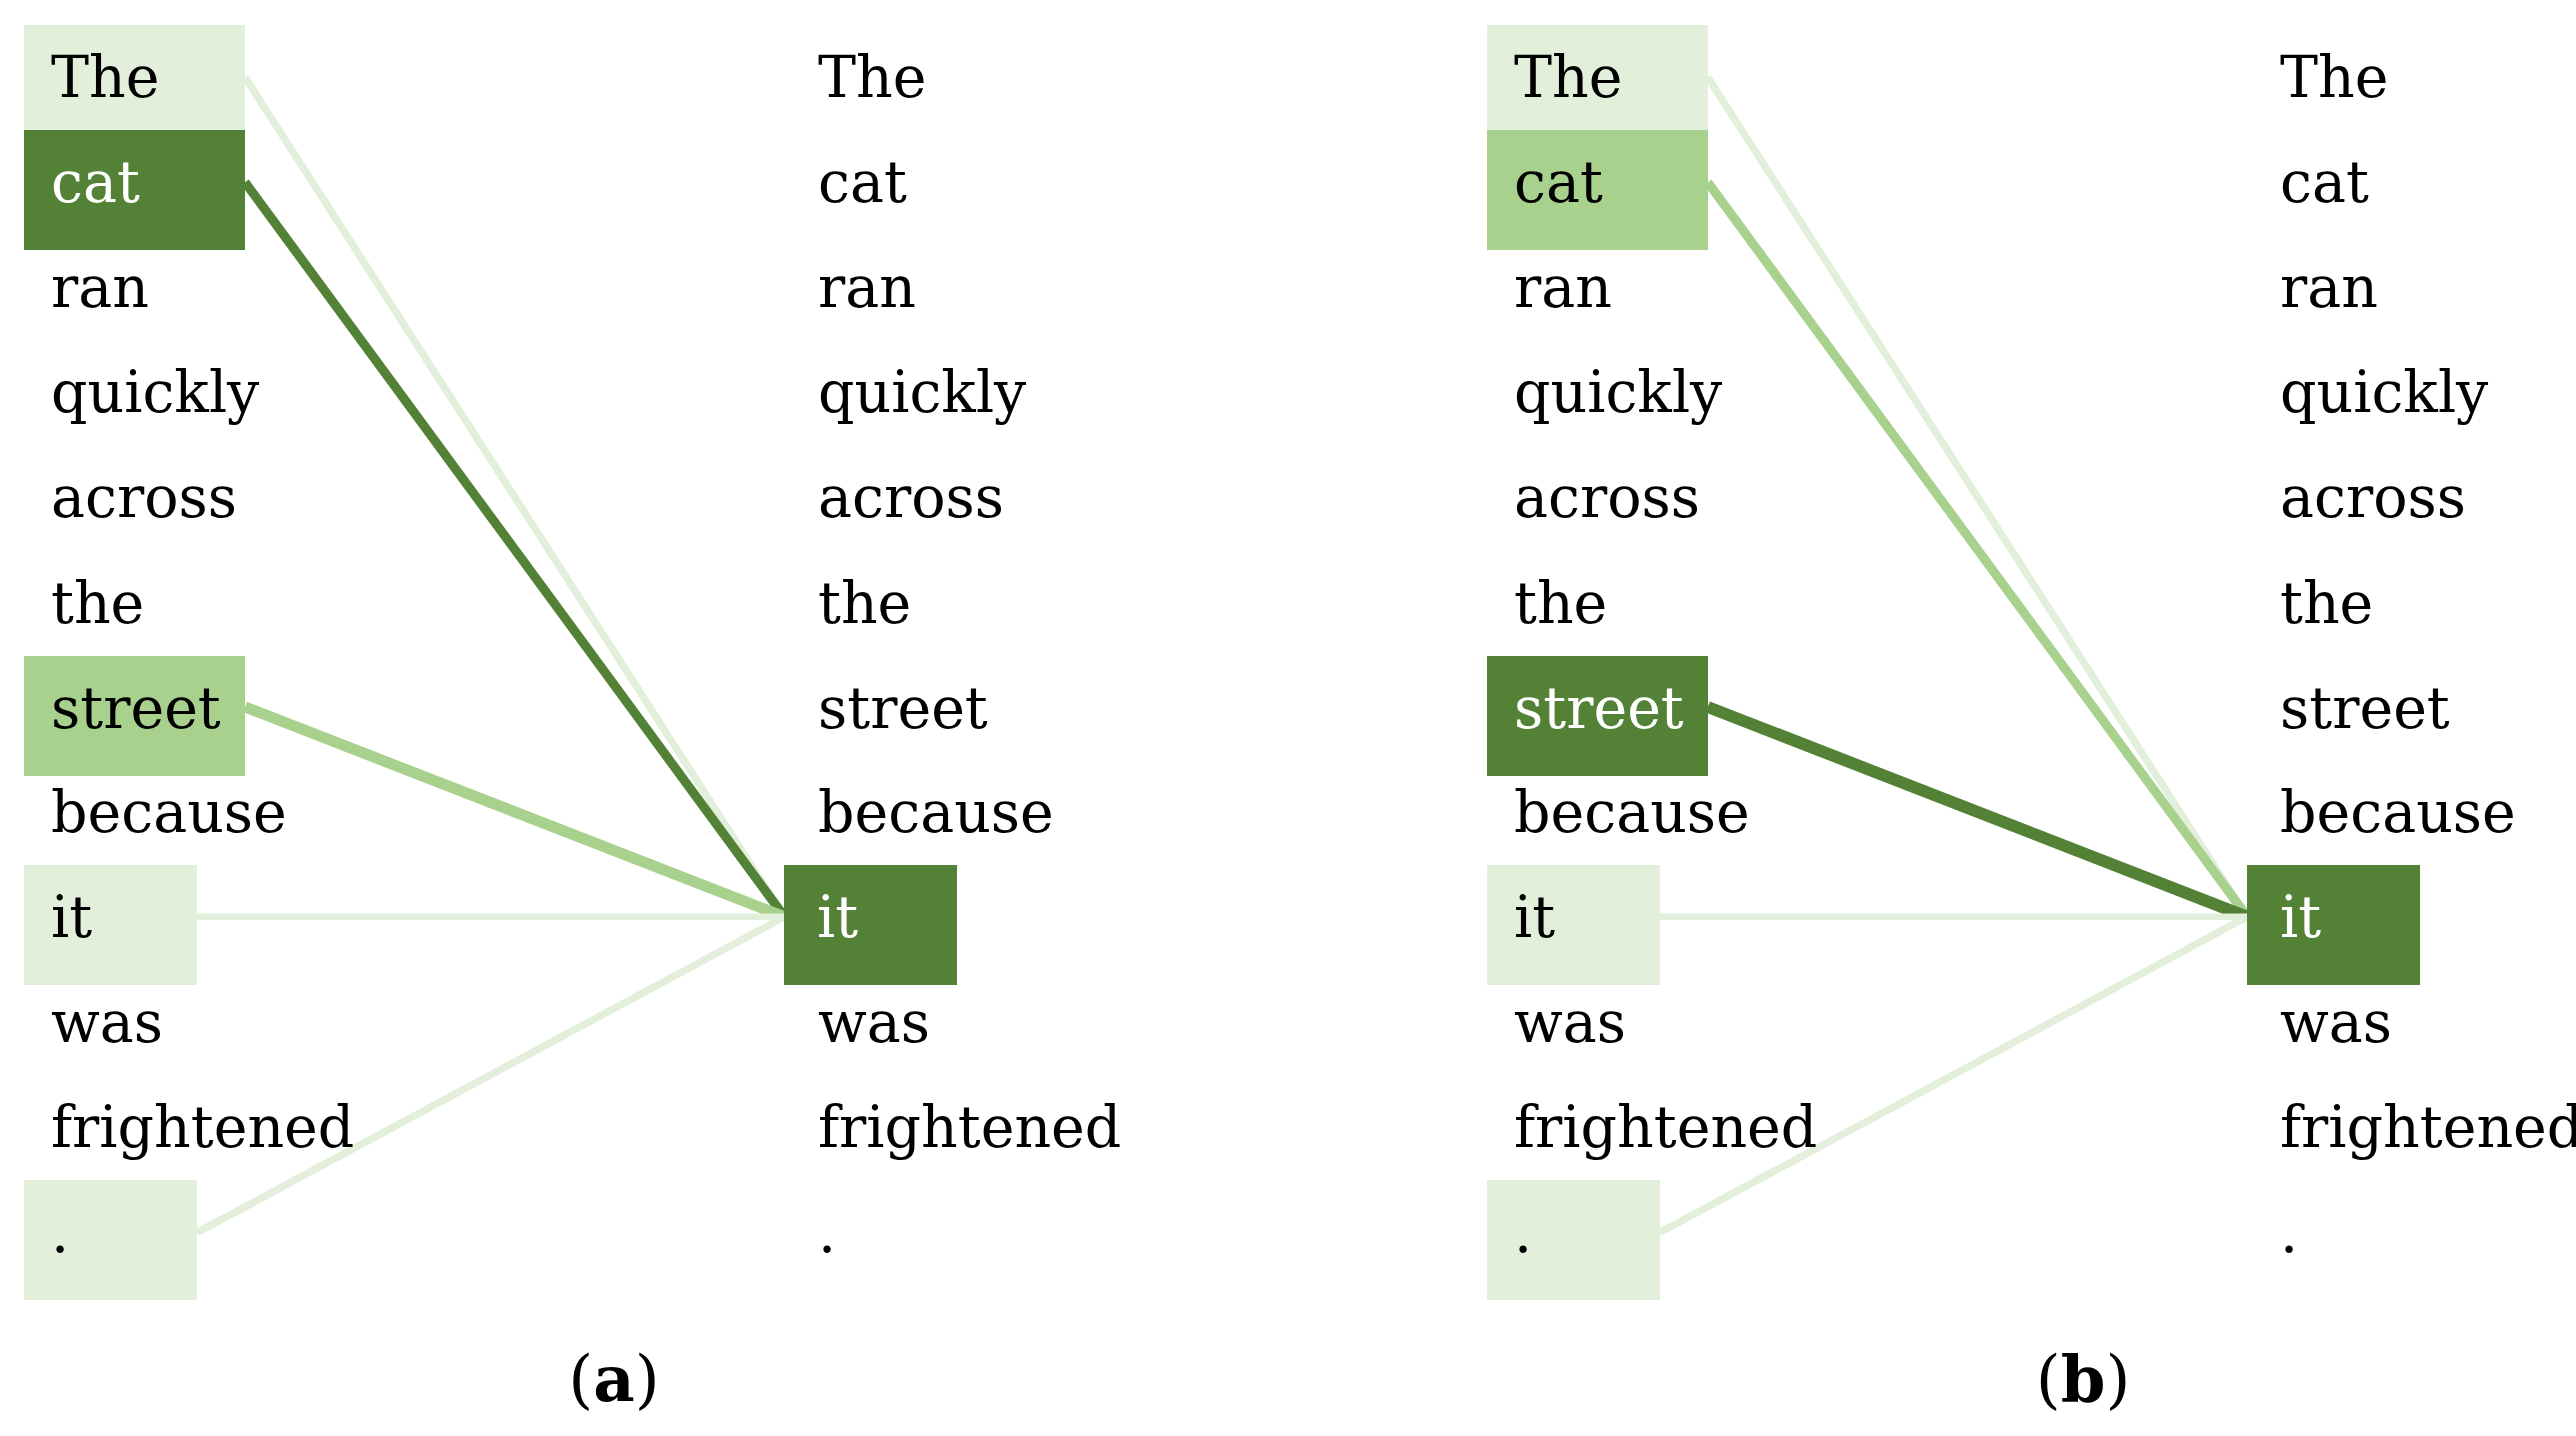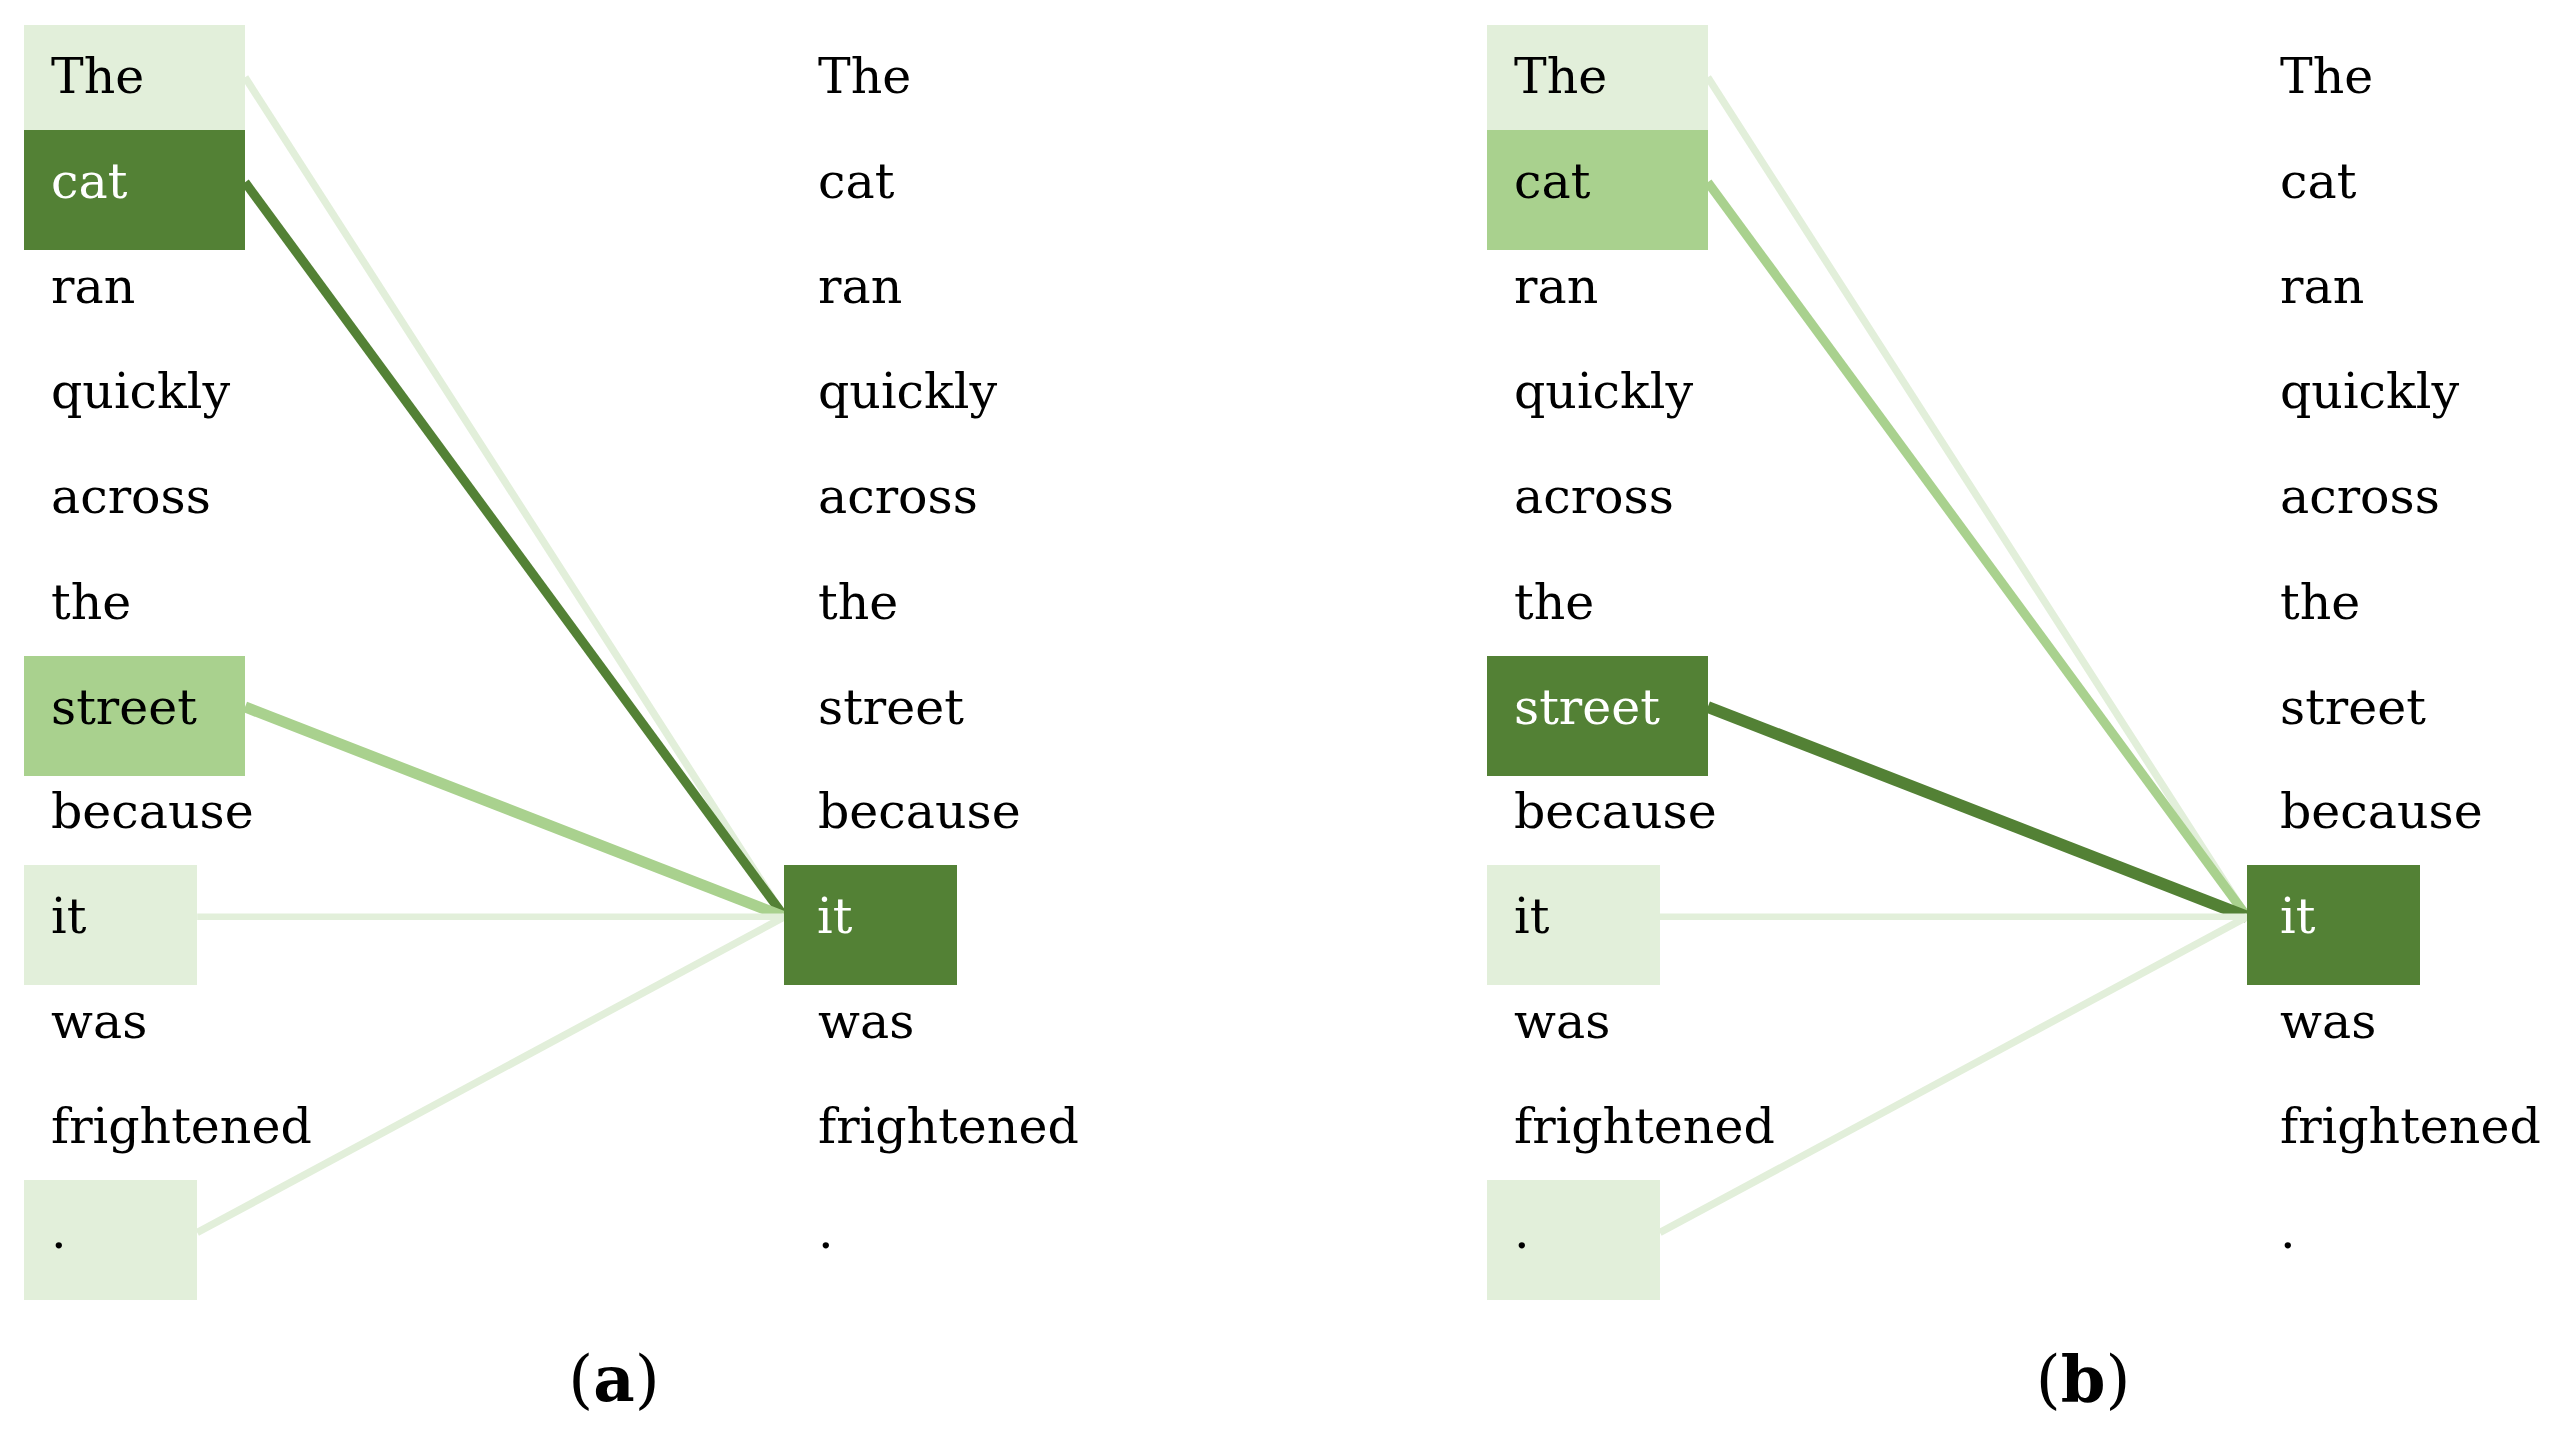--- a/index.html
+++ b/index.html
@@ -14,21 +14,21 @@
   }
   #lines-layer {
     position: absolute;
     left: 0; top: 0;
     width: 2576px; height: 1436px;
   }
   .word-row {
     position: absolute;
     height: 120px;
     line-height: 104px;
-    font-size: 49px;
+    font-size: 57px;
     white-space: nowrap;
     box-sizing: border-box;
   }
   .word-row.boxed { padding-left: 27px; }
   .word-row.target-box { padding-left: 33px; }
   .word-row.inv { color: #ffffff; }
   .caption {
     position: absolute;
     top: 1333px;
     width: 368px;

